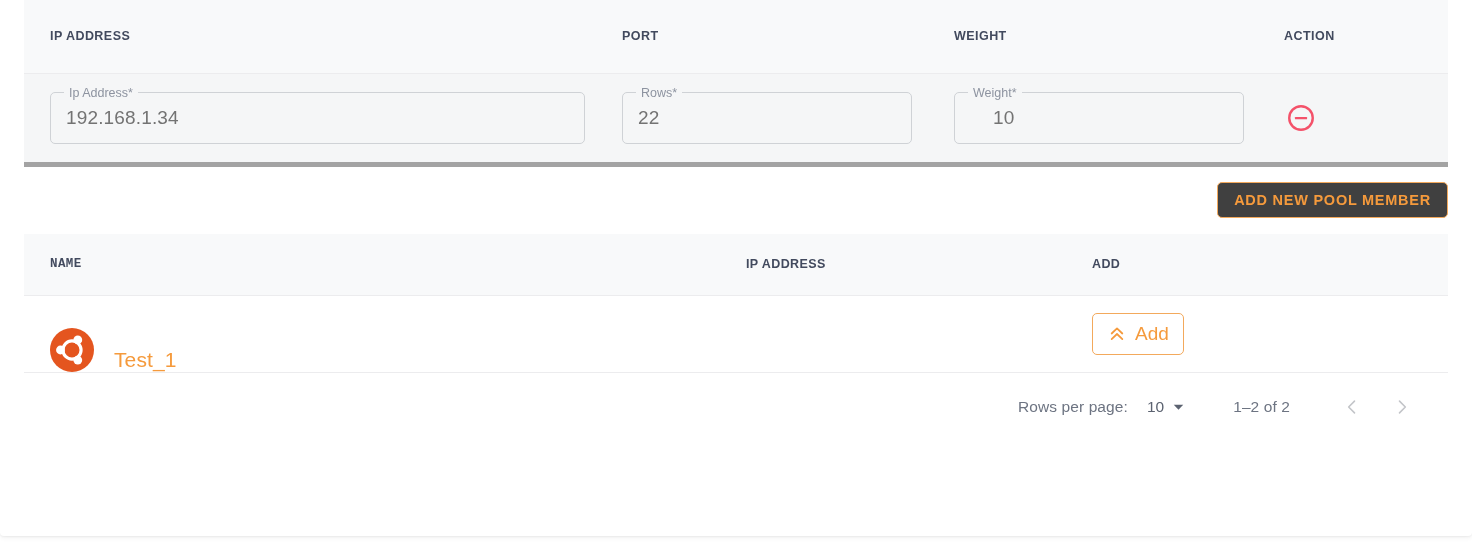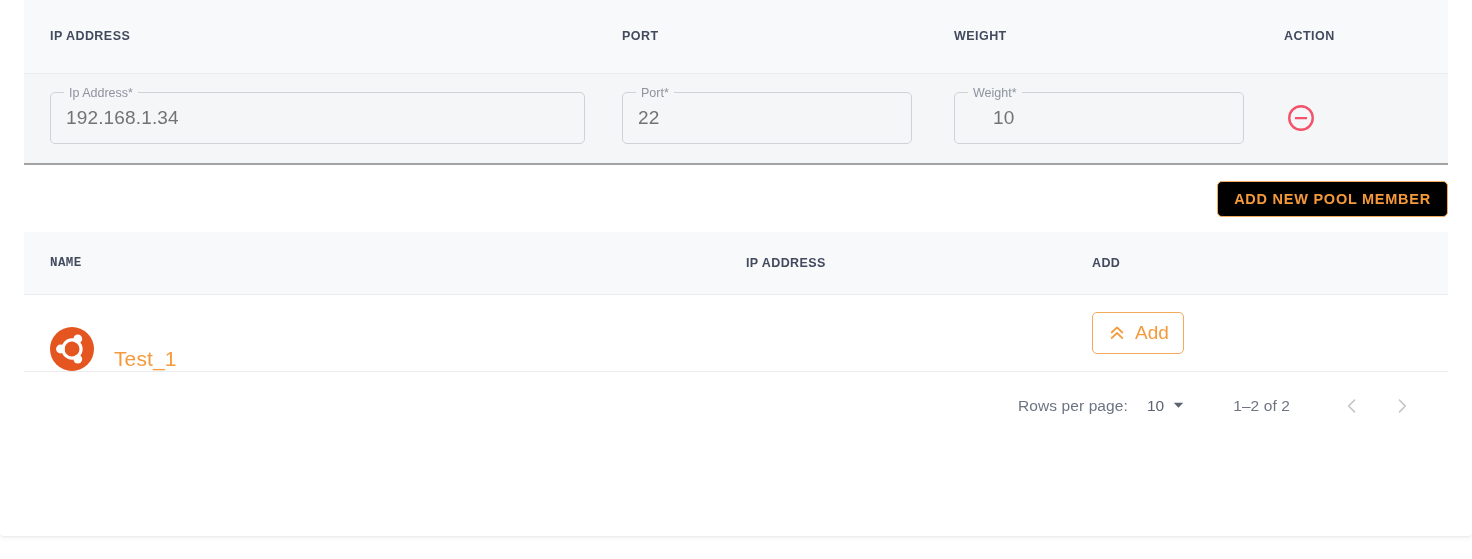--- a/index.html
+++ b/index.html
@@ -56,21 +56,21 @@
   .th-ip     { width: 598px; padding-left: 26px !important; }
   .th-port   { width: 332px; }
   .th-weight { width: 330px; }
   .th-action { width: 164px; }
 
   .pool-body-row { background: #f5f6f7; }
   .pool-body-row td {
     padding: 0;
     height: 91px;
     vertical-align: middle;
-    border-bottom: 2px solid #a3a3a3;
+    border-bottom: 5px solid #a3a3a3;
   }
   .cell-pad { padding-left: 26px; }
 
   
   .mdc-field {
     position: relative;
     height: 52px;
     border: 1px solid #cfd2d6;
     border-radius: 5px;
     background: transparent;
@@ -122,21 +122,21 @@
     display: flex;
     align-items: center;
     justify-content: flex-end;
     background: #ffffff;
   }
   .btn-outline-orange {
     height: 36px;
     padding: 0 16px;
     border: 1px solid #f3a95c;
     border-radius: 5px;
-    background: #000000;
+    background: #404040;
     color: #f59a3c;
     font-family: "Liberation Sans", sans-serif;
     font-size: 14.5px;
     font-weight: bold;
     letter-spacing: 0.75px;
     cursor: pointer;
     white-space: nowrap;
     display: flex;
     align-items: center;
     justify-content: center;
@@ -278,21 +278,21 @@
             <td>
               <div class="cell-pad">
                 <div class="mdc-field f-ip">
                   <span class="notch">Ip Address*</span>
                   <input type="text" value="192.168.1.34" style="">
                 </div>
               </div>
             </td>
             <td>
               <div class="mdc-field f-port">
-                <span class="notch">Port*</span>
+                <span class="notch">Rows*</span>
                 <input type="text" value="22" style="">
               </div>
             </td>
             <td>
               <div class="mdc-field f-weight">
                 <span class="notch">Weight*</span>
                 <input type="text" value="10" style="">
               </div>
             </td>
             <td>

